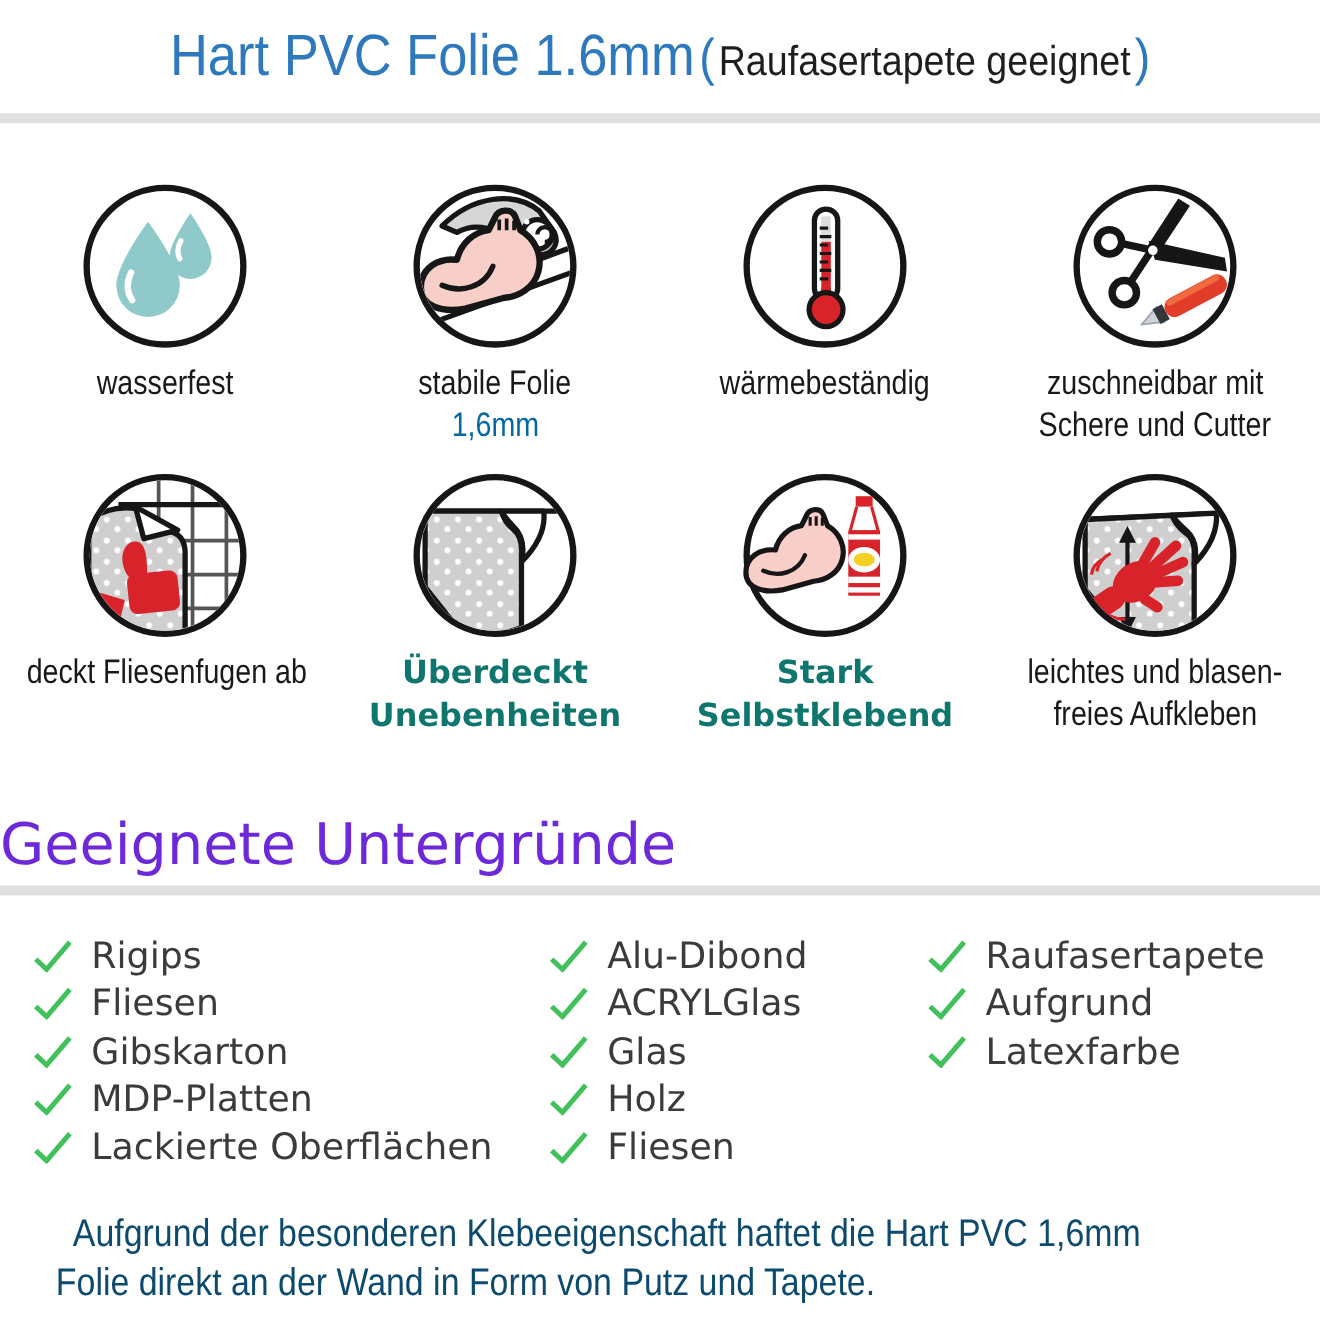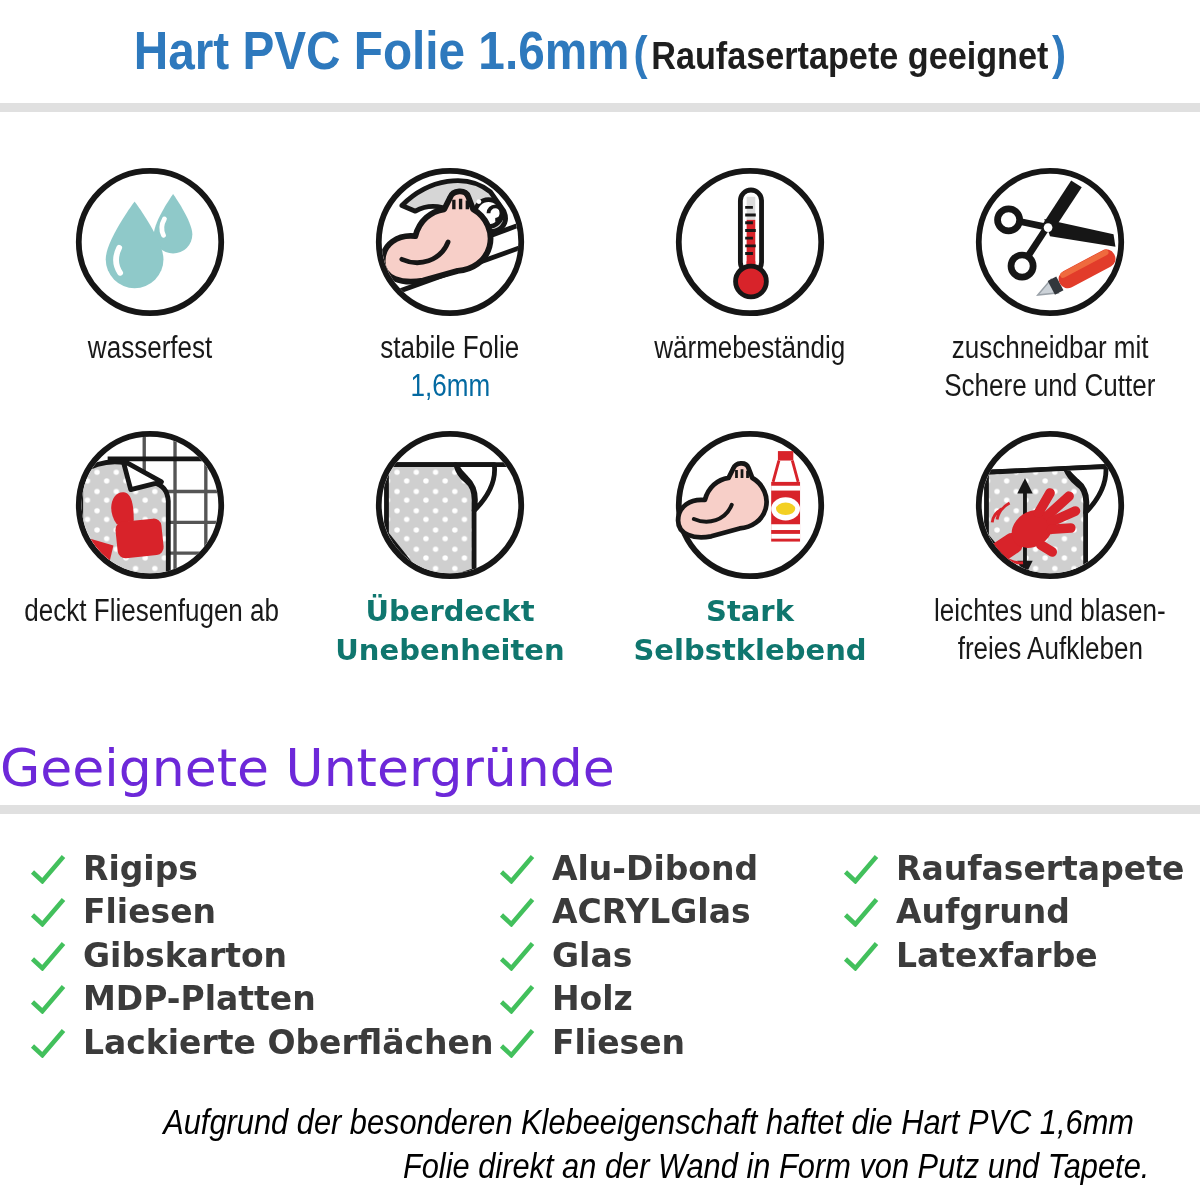--- a/index.html
+++ b/index.html
@@ -1,20 +1,20 @@
 <!DOCTYPE html>
 <html><head>
 <meta charset="utf-8">
 <style>
   html,body { margin:0; padding:0; background:#fff; }
   .page { position:relative; width:1200px; height:1200px; background:#fff; overflow:hidden;
           font-family:"Liberation Sans", sans-serif; }
 
   
-  .title-row { position:absolute; top:20px; left:0; width:100%; text-align:center; white-space:nowrap;font-weight:bold; }
+  .title-row { position:absolute; top:20px; left:0; width:100%; text-align:center; white-space:nowrap; }
   .title-inner { display:inline-block; transform:scaleX(0.9); transform-origin:center; }
   .title-main  { font-size:53px; color:#2e79bd; }
   .title-paren { font-size:47px; color:#2e79bd; }
   .title-sub   { font-size:38px; color:#1e1e1e; margin:0 4px; }
 
   .bar { position:absolute; left:0; width:1200px; height:9px; background:#e0e0e0; }
   .bar1 { top:103px; } .bar2 { top:805px; }
 
   
   .feature { position:absolute; width:300px; text-align:center; }
@@ -28,25 +28,25 @@
   .flabel-bold { margin-top:10px; font-family:"DejaVu Sans", sans-serif; font-weight:bold;
                  font-size:29px; line-height:39px; color:#0f766e; }
 
   
   .substrates-heading { position:absolute; top:738px; left:0; width:100%; text-align:left;
                         font-family:"DejaVu Sans", sans-serif; font-size:52px; color:#6d28d9; }
   .col { position:absolute; top:850px; }
   .col-1 { left:28px; } .col-2 { left:497px; } .col-3 { left:841px; }
   .item { display:flex; align-items:center; height:36px; margin-bottom:7.5px; }
   .check { width:40px; height:31px; margin-right:15px; flex:none; }
-  .check-text { font-family:"DejaVu Sans", sans-serif; font-size:33px; color:#3b3b3b; white-space:nowrap;font-weight:bold; }
+  .check-text { font-family:"DejaVu Sans", sans-serif; font-size:33px; color:#3b3b3b; white-space:nowrap; }
 
   
-  .footer { position:absolute; top:1100px; left:0; width:100%; text-align:right;
-            color:#000000; font-size:35px; line-height:44px; white-space:nowrap;font-style:italic; }
+  .footer { position:absolute; top:1100px; left:0; width:100%; text-align:left;
+            color:#0c4a6e; font-size:35px; line-height:44px; white-space:nowrap; }
   .footer .scale { display:inline-block; transform:scaleX(0.88); transform-origin:center; }
 </style>
 </head>
 <body>
 
 <div class="page">
 
   <div class="title-row">
     <div class="title-inner"><span class="title-main">Hart PVC Folie 1.6mm</span>
       <span class="title-paren">(</span><span class="title-sub">Raufasertapete geeignet</span><span class="title-paren">)</span>

